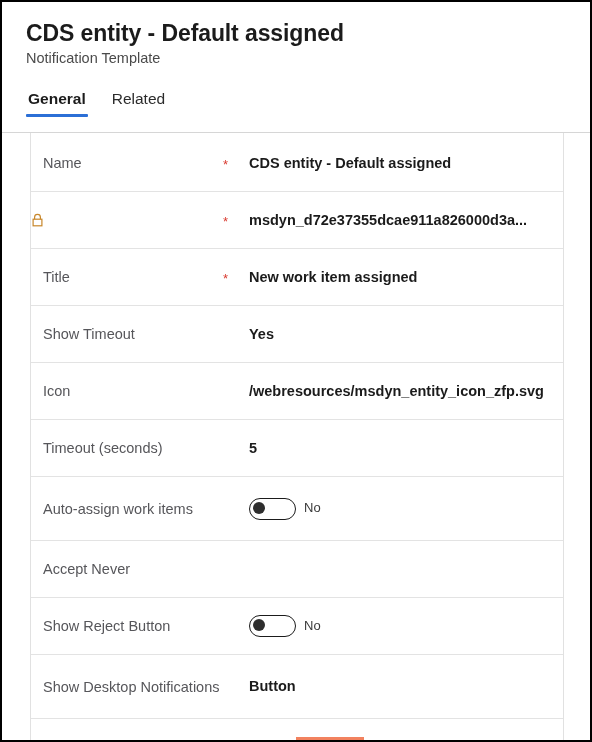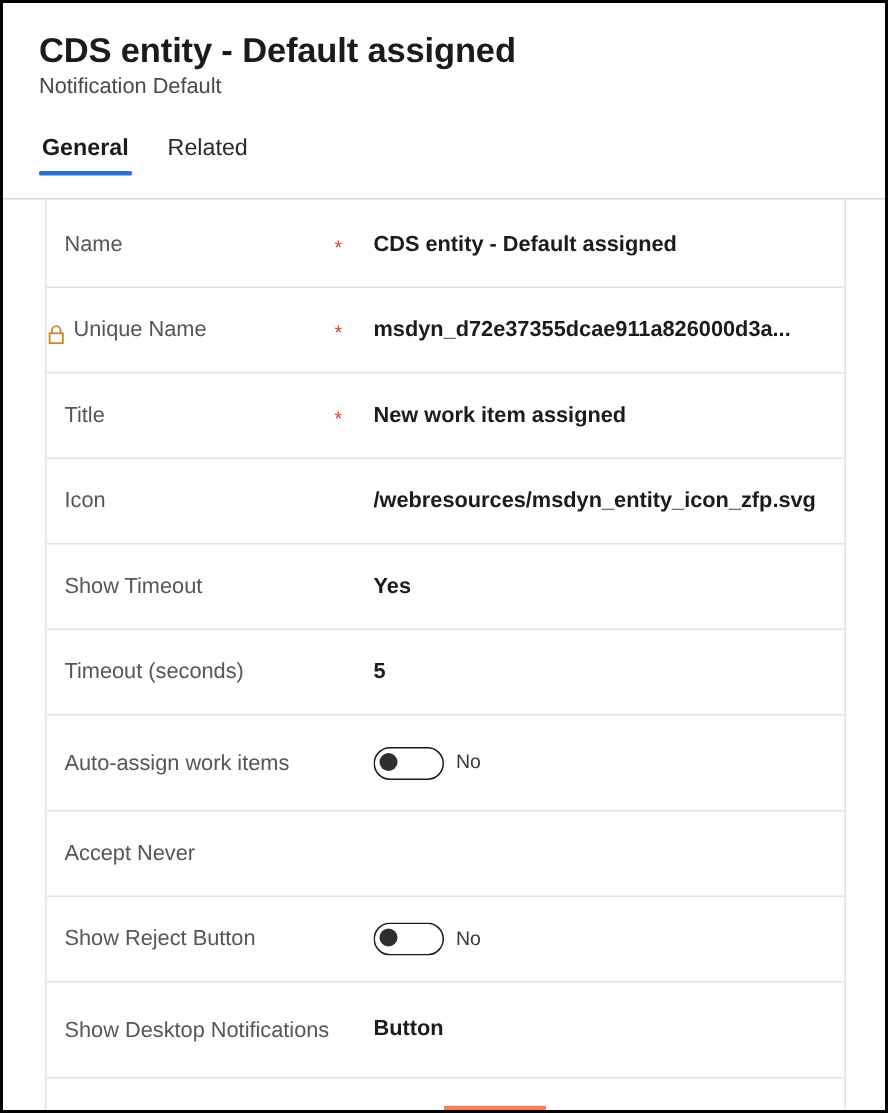--- a/index.html
+++ b/index.html
@@ -207,21 +207,21 @@
     gap: 7px;
   }
 </style>
 </head>
 <body>
 
 <div class="app-frame">
 
   <div class="header">
     <h1 class="page-title">CDS entity - Default assigned</h1>
-    <div class="page-subtitle">Notification Default</div>
+    <div class="page-subtitle">Notification Template</div>
 
     <div class="tabstrip">
       <div class="tab active">
         <span>General</span>
       </div>
       <div class="tab">
         <span>Related</span>
       </div>
     </div>
   </div>
@@ -238,48 +238,47 @@
       </div>
 
       <div class="field-row">
         <div class="label-cell">
           <span class="lock-icon">
             <svg width="13" height="14" viewBox="0 0 13 14" aria-hidden="true">
               <path d="M3.6 6.2V4.3a2.9 2.9 0 0 1 5.8 0v1.9" fill="none" stroke="#c8872b" stroke-width="1.2"></path>
               <rect x="2.1" y="6.2" width="8.8" height="6.6" fill="none" stroke="#c8872b" stroke-width="1.2"></rect>
             </svg>
           </span>
-          <span class="label-text">Unique Name</span>
         </div>
         <div class="req-cell">*</div>
         <div class="value-cell">msdyn_d72e37355dcae911a826000d3a...</div>
       </div>
 
       <div class="field-row">
         <div class="label-cell">
           <span class="label-text">Title</span>
         </div>
         <div class="req-cell">*</div>
         <div class="value-cell">New work item assigned</div>
       </div>
 
       <div class="field-row">
         <div class="label-cell">
+          <span class="label-text">Show Timeout</span>
+        </div>
+        <div class="req-cell"></div>
+        <div class="value-cell">Yes</div>
+      </div>
+
+      <div class="field-row">
+        <div class="label-cell">
           <span class="label-text">Icon</span>
         </div>
         <div class="req-cell"></div>
         <div class="value-cell">/webresources/msdyn_entity_icon_zfp.svg</div>
-      </div>
-
-      <div class="field-row">
-        <div class="label-cell">
-          <span class="label-text">Show Timeout</span>
-        </div>
-        <div class="req-cell"></div>
-        <div class="value-cell">Yes</div>
       </div>
 
       <div class="field-row">
         <div class="label-cell">
           <span class="label-text">Timeout (seconds)</span>
         </div>
         <div class="req-cell"></div>
         <div class="value-cell">5</div>
       </div>
 

